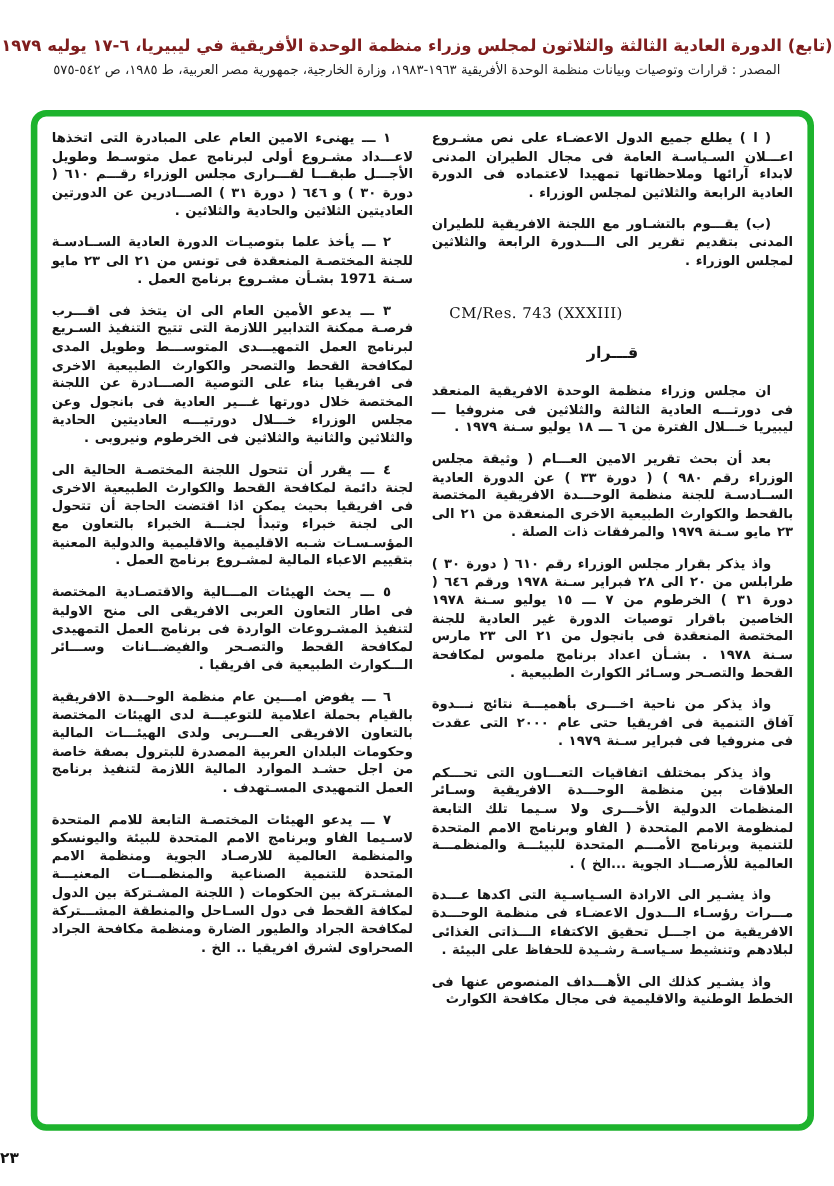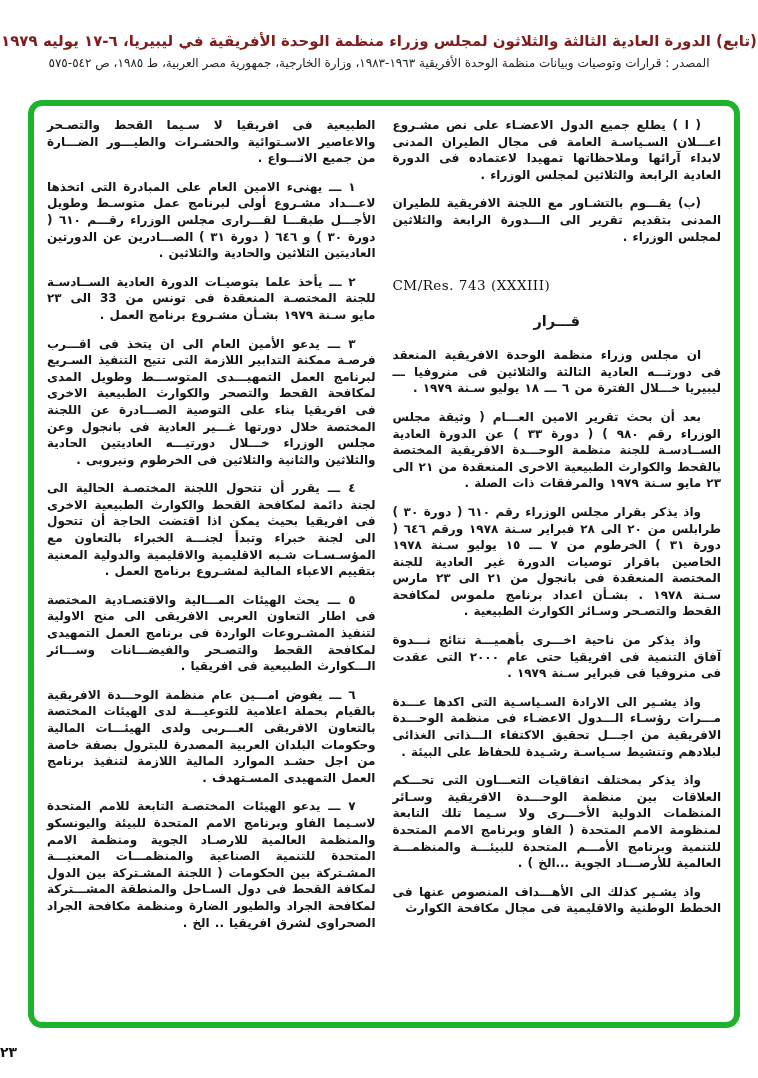--- a/index.html
+++ b/index.html
@@ -75,21 +75,21 @@
     word-spacing: 1px;
   }
   
   .res-ref {
     direction: ltr;
     text-align: left;
     font-family: "DejaVu Serif", serif;
     font-size: 13.5px;
     font-weight: normal;
     letter-spacing: 0.5px;
-    margin: 32px 0 20px 0;
+    margin: 32px 0 20px 16px;
     color: #111;
   }
   .res-heading {
     text-align: center;
     font-size: 14.5px;
     font-weight: bold;
     margin: 0 0 18px 0;
     letter-spacing: 1px;
   }
   .res-subject {
@@ -124,29 +124,28 @@
 
     <div class="col">
       <p>( ا ) يطلع جميع الدول الاعضـاء على نص مشـروع اعـــلان السـياسـة العامة فى مجال الطيران المدنى لابداء آرائها وملاحظاتها تمهيدا لاعتماده فى الدورة العادية الرابعة والثلاثين لمجلس الوزراء .</p>
       <p>(ب) يقـــوم بالتشـاور مع اللجنة الافريقية للطيران المدنى بتقديم تقرير الى الـــدورة الرابعة والثلاثين لمجلس الوزراء .</p>
       <div class="res-ref">CM/Res. 743 (XXXIII)</div>
       <div class="res-heading">قـــرار</div>
       <p>ان مجلس وزراء منظمة الوحدة الافريقية المنعقد فى دورتـــه العادية الثالثة والثلاثين فى منروفيا ـــ ليبيريا خـــلال الفترة من ٦ ـــ ١٨ يوليو سـنة ١٩٧٩ .</p>
       <p>بعد أن بحث تقرير الامين العـــام ( وثيقة مجلس الوزراء رقم ٩٨٠ ) ( دورة ٣٣ ) عن الدورة العادية الســادسـة للجنة منظمة الوحـــدة الافريقية المختصة بالقحط والكوارث الطبيعية الاخرى المنعقدة من ٢١ الى ٢٣ مايو سـنة ١٩٧٩ والمرفقات ذات الصلة .</p>
       <p>واذ يذكر بقرار مجلس الوزراء رقم ٦١٠ ( دورة ٣٠ ) طرابلس من ٢٠ الى ٢٨ فبراير سـنة ١٩٧٨ ورقم ٦٤٦ ( دورة ٣١ ) الخرطوم من ٧ ـــ ١٥ يوليو سـنة ١٩٧٨ الخاصين باقرار توصيات الدورة غير العادية للجنة المختصة المنعقدة فى بانجول من ٢١ الى ٢٣ مارس سـنة ١٩٧٨ . بشـأن اعداد برنامج ملموس لمكافحة القحط والتصـحر وسـائر الكوارث الطبيعية .</p>
       <p>واذ يذكر من ناحية اخـــرى بأهميـــة نتائج نـــدوة آفاق التنمية فى افريقيا حتى عام ٢٠٠٠ التى عقدت فى منروفيا فى فبراير سـنة ١٩٧٩ .</p>
+      <p>واذ يذكر بمختلف اتفاقيات التعـــاون التى تحـــكم العلاقات بين منظمة الوحـــدة الافريقية وسـائر المنظمات الدولية الأخـــرى ولا سـيما تلك التابعة لمنظومة الامم المتحدة ( الفاو وبرنامج الامم المتحدة للتنمية وبرنامج الأمـــم المتحدة للبيئـــة والمنظمـــة العالمية للأرصـــاد الجوية ...الخ ) .</p>
       <p>واذ يشـير الى الارادة السـياسـية التى اكدها عـــدة مـــرات رؤسـاء الـــدول الاعضـاء فى منظمة الوحـــدة الافريقية من اجـــل تحقيق الاكتفاء الـــذاتى الغذائى لبلادهم وتنشيط سـياسـة رشـيدة للحفاظ على البيئة .</p>
-      <p>واذ يذكر بمختلف اتفاقيات التعـــاون التى تحـــكم العلاقات بين منظمة الوحـــدة الافريقية وسـائر المنظمات الدولية الأخـــرى ولا سـيما تلك التابعة لمنظومة الامم المتحدة ( الفاو وبرنامج الامم المتحدة للتنمية وبرنامج الأمـــم المتحدة للبيئـــة والمنظمـــة العالمية للأرصـــاد الجوية ...الخ ) .</p>
       <p>واذ يشـير كذلك الى الأهـــداف المنصوص عنها فى الخطط الوطنية والاقليمية فى مجال مكافحة الكوارث</p>
     </div>
 
     <div class="col">
-      <p style="text-indent:0;">الطبيعية فى افريقيا لا سـيما القحط والتصـحر والاعاصير الاسـتوائية والحشـرات والطيـــور الضـــارة من جميع الانـــواع .</p>
       <p>١ ـــ يهنىء الامين العام على المبادرة التى اتخذها لاعـــداد مشـروع أولى لبرنامج عمل متوسـط وطويل الأجـــل طبقـــا لقـــرارى مجلس الوزراء رقـــم ٦١٠ ( دورة ٣٠ ) و ٦٤٦ ( دورة ٣١ ) الصـــادرين عن الدورتين العاديتين الثلاثين والحادية والثلاثين .</p>
-      <p>٢ ـــ يأخذ علما بتوصيـات الدورة العادية الســادسـة للجنة المختصـة المنعقدة فى تونس من 33 الى ٢٣ مايو سـنة ١٩٧٩ بشـأن مشـروع برنامج العمل .</p>
+      <p>٢ ـــ يأخذ علما بتوصيـات الدورة العادية الســادسـة للجنة المختصـة المنعقدة فى تونس من ٢١ الى ٢٣ مايو سـنة 1971 بشـأن مشـروع برنامج العمل .</p>
       <p>٣ ـــ يدعو الأمين العام الى ان يتخذ فى اقـــرب فرصـة ممكنة التدابير اللازمة التى تتيح التنفيذ السـريع لبرنامج العمل التمهيـــدى المتوســـط وطويل المدى لمكافحة القحط والتصحر والكوارث الطبيعية الاخرى فى افريقيا بناء على التوصية الصـــادرة عن اللجنة المختصة خلال دورتها غـــير العادية فى بانجول وعن مجلس الوزراء خـــلال دورتيـــه العاديتين الحادية والثلاثين والثانية والثلاثين فى الخرطوم ونيروبى .</p>
       <p>٤ ـــ يقرر أن تتحول اللجنة المختصـة الحالية الى لجنة دائمة لمكافحة القحط والكوارث الطبيعية الاخرى فى افريقيا بحيث يمكن اذا اقتضت الحاجة أن تتحول الى لجنة خبراء وتبدأ لجنـــة الخبراء بالتعاون مع المؤسـسـات شـبه الاقليمية والاقليمية والدولية المعنية بتقييم الاعباء المالية لمشـروع برنامج العمل .</p>
       <p>٥ ـــ يحث الهيئات المـــالية والاقتصـادية المختصة فى اطار التعاون العربى الافريقى الى منح الاولية لتنفيذ المشـروعات الواردة فى برنامج العمل التمهيدى لمكافحة القحط والتصـحر والفيضـــانات وســـائر الـــكوارث الطبيعية فى افريقيا .</p>
       <p>٦ ـــ يفوض امـــين عام منظمة الوحـــدة الافريقية بالقيام بحملة اعلامية للتوعيـــة لدى الهيئات المختصة بالتعاون الافريقى العـــربى ولدى الهيئـــات المالية وحكومات البلدان العربية المصدرة للبترول بصفة خاصة من اجل حشـد الموارد المالية اللازمة لتنفيذ برنامج العمل التمهيدى المسـتهدف .</p>
       <p>٧ ـــ يدعو الهيئات المختصـة التابعة للامم المتحدة لاسـيما الفاو وبرنامج الامم المتحدة للبيئة واليونسكو والمنظمة العالمية للارصـاد الجوية ومنظمة الامم المتحدة للتنمية الصناعية والمنظمـــات المعنيـــة المشـتركة بين الحكومات ( اللجنة المشـتركة بين الدول لمكافة القحط فى دول السـاحل والمنطقة المشـــتركة لمكافحة الجراد والطيور الضارة ومنظمة مكافحة الجراد الصحراوى لشرق افريقيا .. الخ .</p>
     </div>
 
   </div>
 </div>
 

